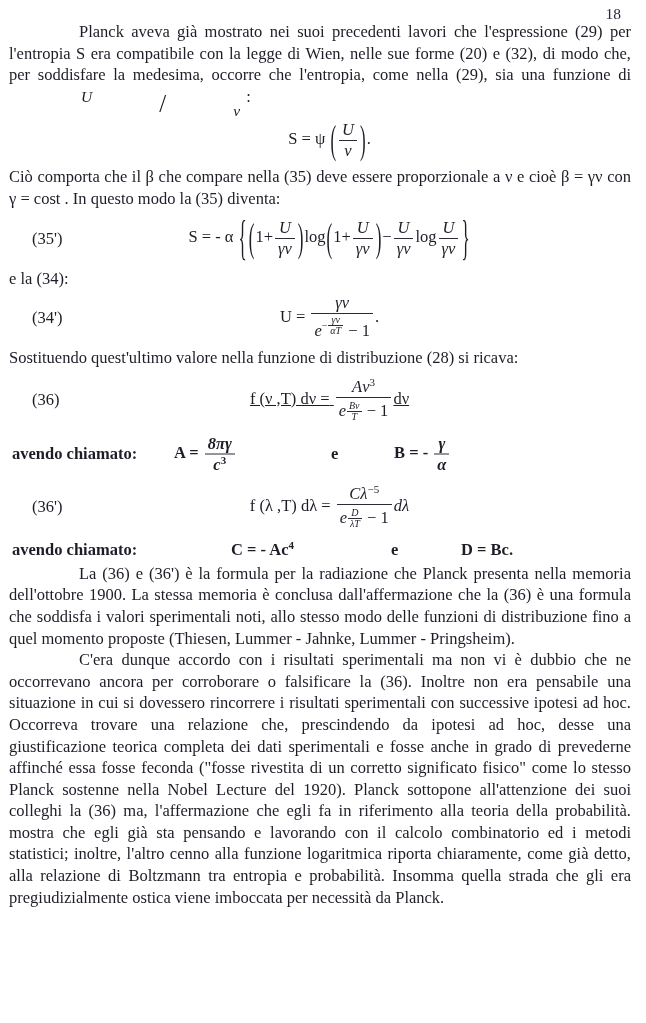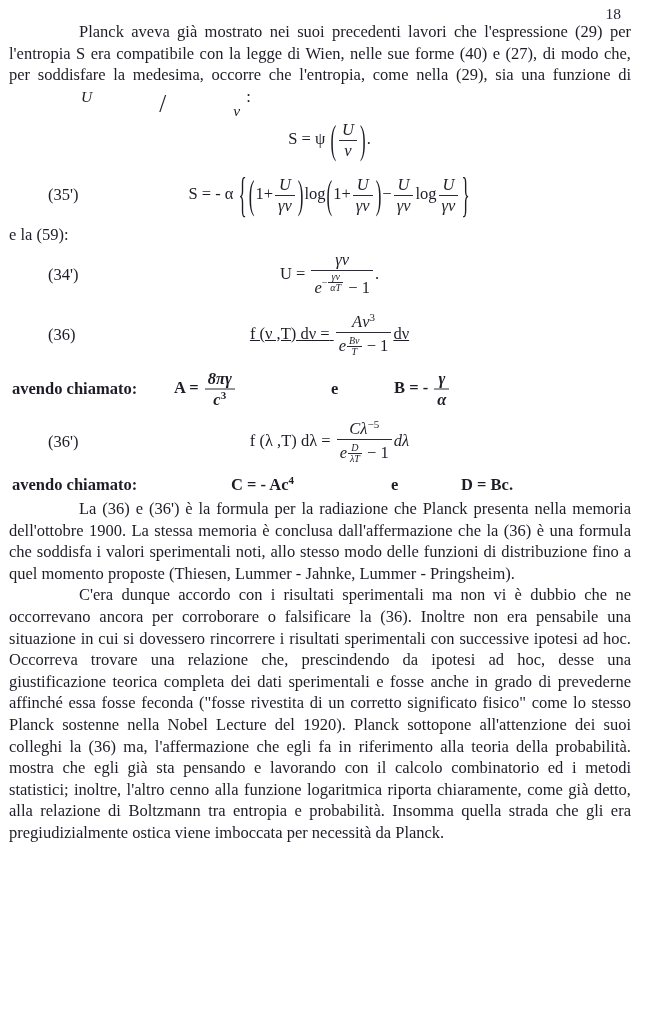--- a/index.html
+++ b/index.html
@@ -19,21 +19,21 @@
   .frac{display:inline-block;vertical-align:middle;text-align:center;margin:0 2px;}
   .frac>.num{display:block;line-height:20px;padding:0 3px;}
   .frac>.den{display:block;line-height:20px;padding:0 3px;border-top:1.2px solid #2b2b38;}
   .bf>.den{line-height:24px;padding-top:1px;}
   .frac.tiny{margin:0 1px;font-size:10px;}
   .frac.tiny>.num,.frac.tiny>.den{line-height:10px;padding:0 2px;border-top-width:1px;}
   .exp{display:inline-flex;align-items:center;vertical-align:7px;font-size:10px;line-height:1;}
 
   
   .eqrow{position:relative;display:flex;align-items:center;justify-content:center;margin-left:19px;}
-  .eqlabel{position:absolute;left:20px;top:50%;transform:translateY(-50%);}.h58{height:58px;}.h60{height:60px;}.h62{height:62px;text-decoration:underline;}.h50{height:52px;}
+  .eqlabel{position:absolute;left:4px;top:50%;transform:translateY(-50%);}.h58{height:58px;}.h60{height:60px;}.h62{height:62px;text-decoration:underline;}.h50{height:52px;}
 
   
   .bigd{display:inline-block;vertical-align:middle;line-height:1;font-size:17px;padding:0 1px;}
   .par{transform:scaleY(2.3);}
   .brc{transform:scaleY(2.8);}
 
   
   .skew{display:inline-flex;align-items:center;vertical-align:-7px;margin:0 2px;}
   .skew .n{font-style:italic;transform:translateY(-7px);font-size:15.5px;}
   .skew .s{font-size:25px;margin:0 -3px;}
@@ -46,60 +46,62 @@
   .defrow2{height:26px;}
   .dq1{left:222px;}.dq2{left:382px;}.dq3{left:452px;}
 </style>
 </head>
 <body>
 
 <div class="page">
 
   <div class="pagenum">18</div>
 
-  <p class="body ind mt1"><span>Planck aveva già mostrato nei suoi precedenti lavori che l'espressione (29) per l'entropia S era compatibile con la legge di Wien, nelle sue forme (40) e (27), di modo che, per soddisfare la medesima, occorre che l'entropia, come nella (29), sia una funzione di</span>
+  <p class="body ind mt1"><span>Planck aveva già mostrato nei suoi precedenti lavori che l'espressione (29) per l'entropia S era compatibile con la legge di Wien, nelle sue forme (20) e (32), di modo che, per soddisfare la medesima, occorre che l'entropia, come nella (29), sia una funzione di</span>
     <span class="skew">
         <span class="n">U</span>
         <span class="s">/</span>
         <span class="d">ν</span>
       </span>
     <span>:</span></p>
 
   <div class="eqrow h50">
     <span class="eq">
       <span>S = ψ</span>
       <span class="bigd par">(</span><span class="frac"><span class="num it">U</span><span class="den it">ν</span></span><span class="bigd par">)</span><span>.</span>
     </span>
   </div>
 
+  <p class="body">Ciò comporta che il  β  che compare nella (35) deve  essere proporzionale a ν  e cioè β = γν  con γ = cost . In questo modo la (35) diventa:</p>
 
   <div class="eqrow h58">
     <span class="eqlabel">(35')</span>
     <span class="eq">
       <span>S = - α</span>
       <span class="bigd brc">{</span><span class="bigd par">(</span><span>1+</span><span class="frac"><span class="num it">U</span><span class="den it">γν</span></span><span class="bigd par">)</span><span>log</span><span class="bigd par">(</span><span>1+</span><span class="frac"><span class="num it">U</span><span class="den it">γν</span></span><span class="bigd par">)</span><span>−</span><span class="frac"><span class="num it">U</span><span class="den it">γν</span></span><span>log</span><span class="frac"><span class="num it">U</span><span class="den it">γν</span></span><span class="bigd brc">}</span>
     </span>
   </div>
 
-  <p class="body">e la (59):</p>
+  <p class="body">e la (34):</p>
 
   <div class="eqrow h58">
     <span class="eqlabel">(34')</span>
     <span class="eq">
       <span>U =</span>
       <span class="frac bf"><span class="num it">γν</span><span class="den"><span class="it">e</span><span class="exp">
               <span>−</span>
               <span class="frac tiny">
                 <span class="num it">γν</span>
                 <span class="den it">αT</span>
               </span>
             </span> <span>− 1</span></span></span><span>.</span>
     </span>
   </div>
 
+  <p class="body">Sostituendo quest'ultimo valore nella funzione di distribuzione (28) si ricava:</p>
 
   <div class="eqrow h62">
     <span class="eqlabel">(36)</span>
     <span class="eq">
       <span>f (ν ,T) dν  =</span>
       <span class="frac bf"><span class="num"><span class="it">Aν</span><span class="sup">3</span></span><span class="den"><span class="it">e</span><span class="exp">
               <span class="frac tiny">
                 <span class="num it">Bν</span>
                 <span class="den it">T</span>
               </span>

